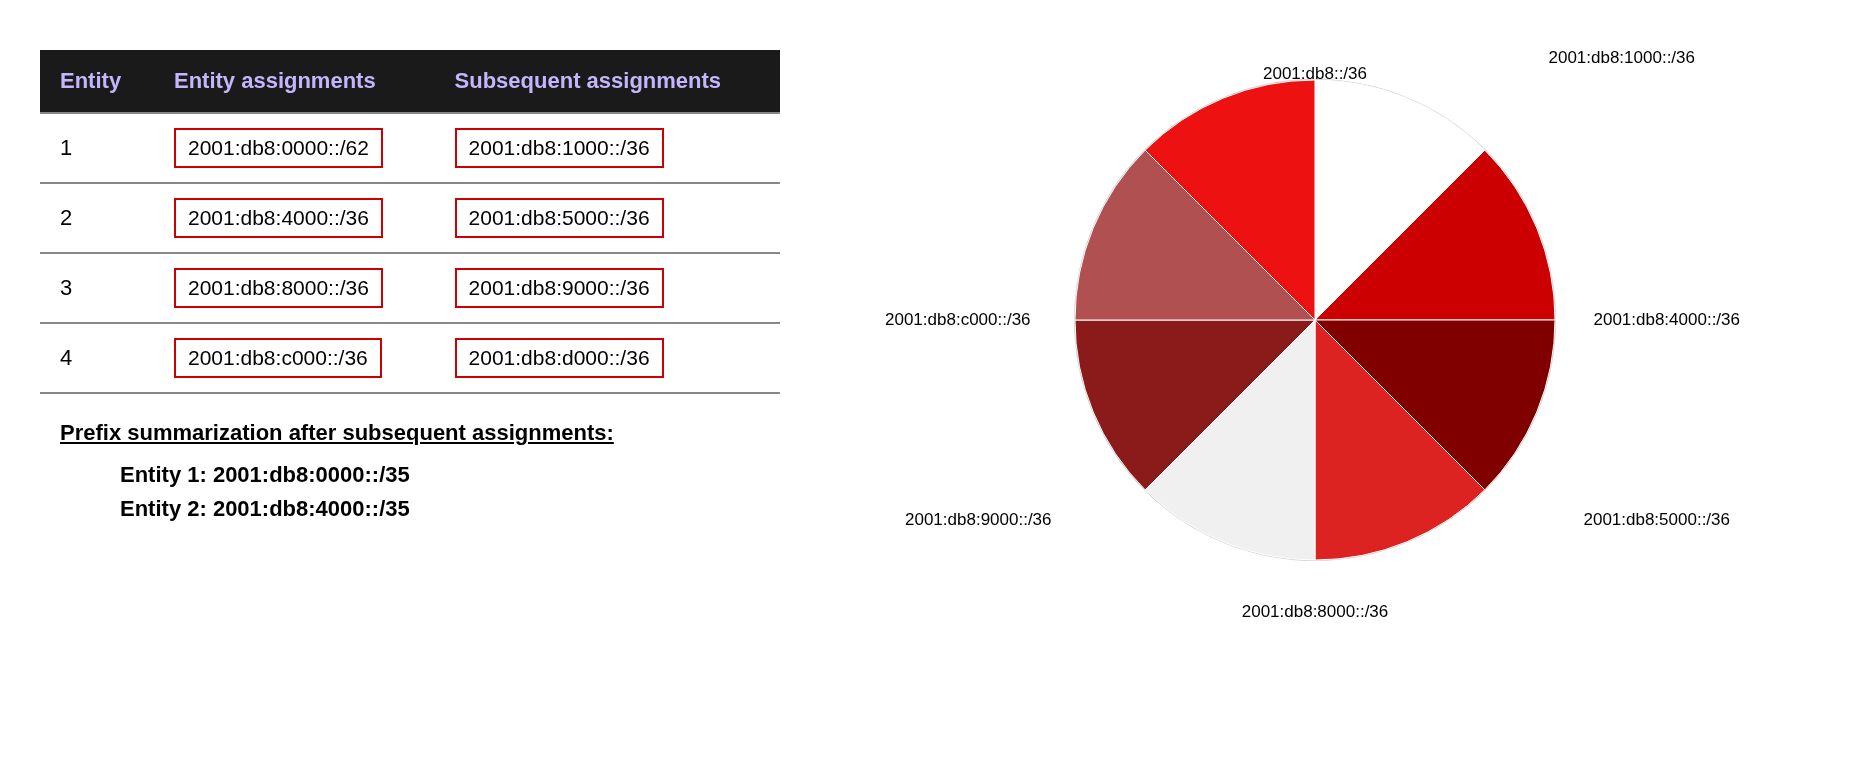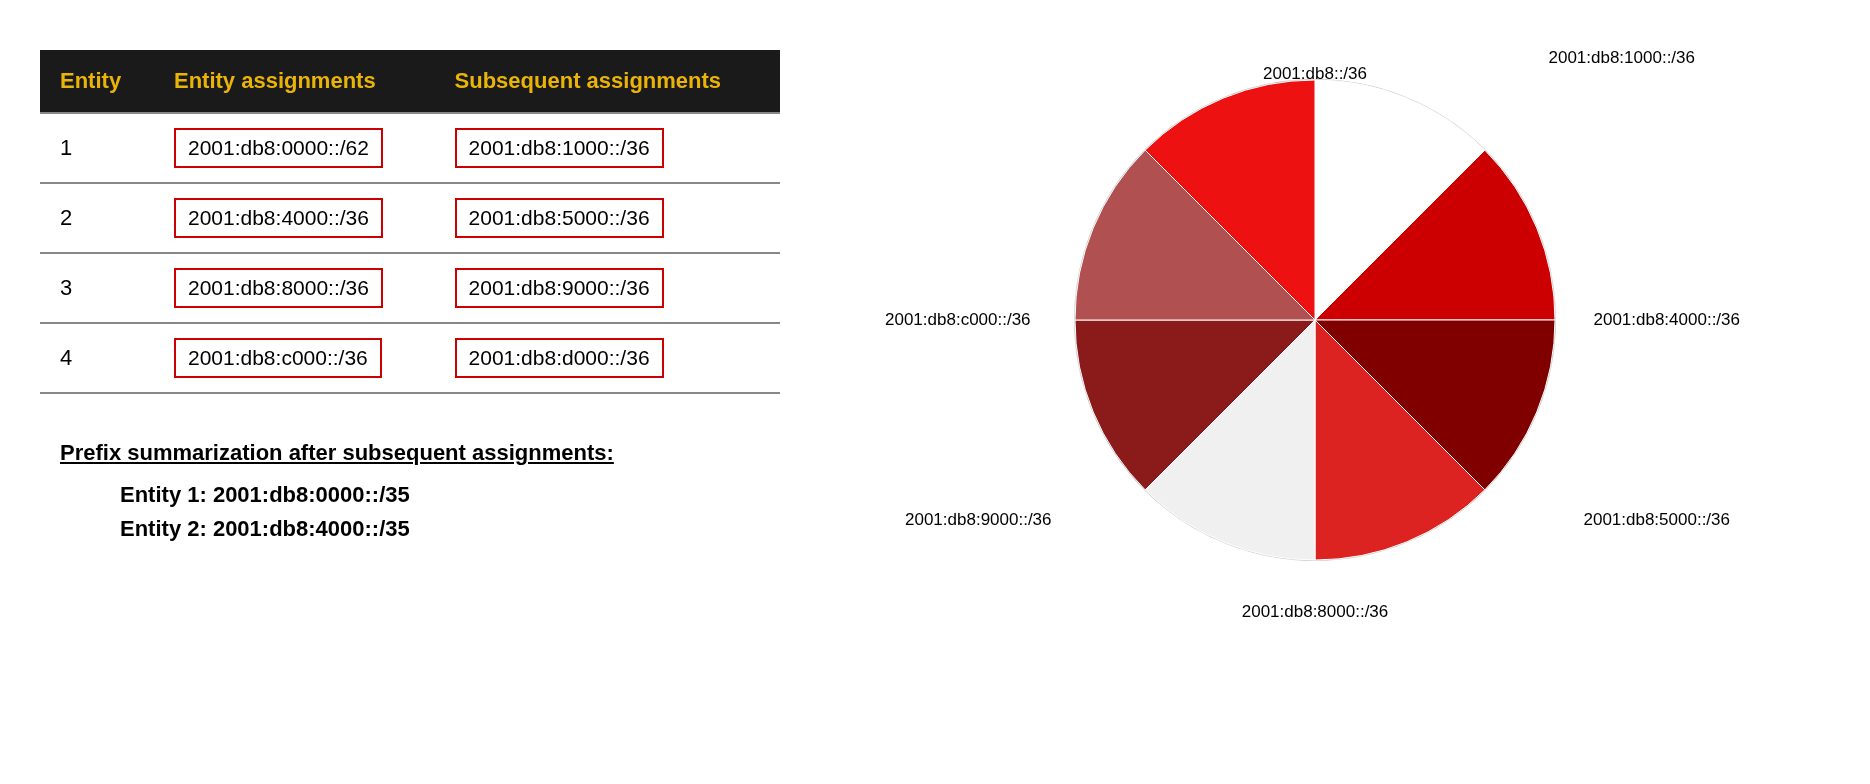--- a/index.html
+++ b/index.html
@@ -24,21 +24,21 @@
     }
 
     table {
       border-collapse: collapse;
       width: 100%;
       font-size: 22px;
     }
 
     thead tr {
       background: #1a1a1a;
-      color: #eab308;
+      color: #c4b5fd;
       padding-left: 46px;
     }
 
     thead th {
       padding: 18px 20px;
       text-align: left;
       font-weight: bold;
       font-size: 22px;
     }
 
@@ -57,21 +57,21 @@
     }
 
     .cell-box {
       border: 2px solid #cc0000;
       padding: 6px 12px;
       display: inline-block;
       font-size: 21px;
     }
 
     .summary-section {
-      margin-top: 46px;
+      margin-top: 26px;
       padding-left: 20px;
     }
 
     .summary-title {
       font-size: 22px;
       font-weight: bold;
       text-decoration: underline;
       margin-bottom: 16px;
     }
 

